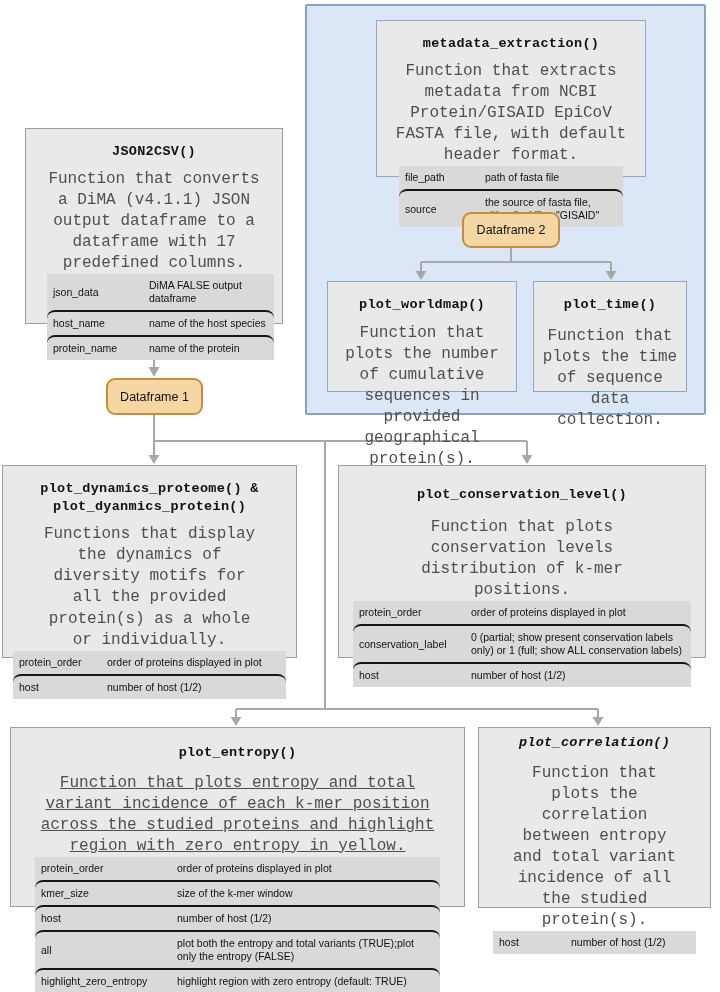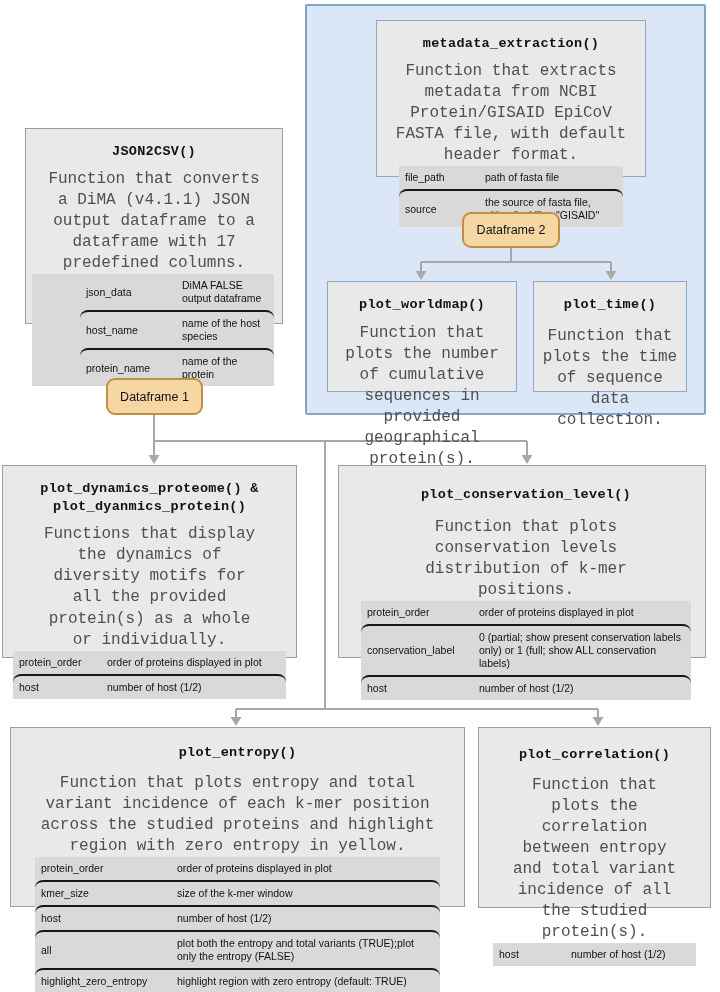--- a/index.html
+++ b/index.html
@@ -99,21 +99,21 @@
   </div>
 
   <div class="fn-box blue-border" style="left:533px;top:281px;width:154px;height:111px;">
     <div class="fn-title" style="margin-top:14px;">plot_time()</div>
     <div class="fn-desc" style="margin-top:12px;width:138px;">Function that plots the time of sequence data collection.</div>
   </div>
 
   <div class="fn-box" style="left:25px;top:128px;width:258px;height:196px;">
     <div class="fn-title" style="margin-top:14px;">JSON2CSV()</div>
     <div class="fn-desc" style="margin-top:8px;width:224px;">Function that converts a DiMA (v4.1.1) JSON output dataframe to a dataframe with 17 predefined columns.</div>
-    <div class="param-table" style="margin-left:6px;margin-right:8px;margin-bottom:14px;padding-left:48px;--col:88px;">
+    <div class="param-table" style="margin-left:21px;margin-right:8px;margin-bottom:14px;--col:88px;">
       <div class="param-row">
         <span class="param-name">json_data</span>
         <span class="param-desc">DiMA FALSE output dataframe</span>
       </div>
       <div class="param-row">
         <span class="param-name">host_name</span>
         <span class="param-desc">name of the host species</span>
       </div>
       <div class="param-row">
         <span class="param-name">protein_name</span>
@@ -134,42 +134,42 @@
         <span class="param-name">protein_order</span>
         <span class="param-desc">order of proteins displayed in plot</span>
       </div>
       <div class="param-row">
         <span class="param-name">host</span>
         <span class="param-desc">number of host (1/2)</span>
       </div>
     </div>
   </div>
 
-  <div class="fn-box" style="left:338px;top:465px;width:368px;height:193px;padding-left:8px;">
+  <div class="fn-box" style="left:338px;top:465px;width:368px;height:193px;">
     <div class="fn-title" style="margin-top:20px;">plot_conservation_level()</div>
     <div class="fn-desc" style="margin-top:13px;width:264px;">Function that plots conservation levels distribution of k-mer positions.</div>
     <div class="param-table" style="margin-left:14px;margin-right:14px;margin-bottom:16px;--col:104px;">
       <div class="param-row">
         <span class="param-name">protein_order</span>
         <span class="param-desc">order of proteins displayed in plot</span>
       </div>
       <div class="param-row">
         <span class="param-name">conservation_label</span>
         <span class="param-desc">0 (partial; show present conservation labels only) or 1 (full; show ALL conservation labels)</span>
       </div>
       <div class="param-row">
         <span class="param-name">host</span>
         <span class="param-desc">number of host (1/2)</span>
       </div>
     </div>
   </div>
 
   <div class="fn-box" style="left:10px;top:727px;width:455px;height:180px;">
     <div class="fn-title" style="margin-top:16px;">plot_entropy()</div>
-    <div class="fn-desc" style="margin-top:11px;width:410px;">Function that plots entropy and total variant incidence of each k-mer position across the studied proteins and highlight region with zero entropy in yellow.</div>
+    <div class="fn-desc" style="margin-top:11px;width:410px;text-decoration:underline;">Function that plots entropy and total variant incidence of each k-mer position across the studied proteins and highlight region with zero entropy in yellow.</div>
     <div class="param-table" style="margin-left:24px;margin-right:24px;margin-bottom:14px;--col:128px;">
       <div class="param-row">
         <span class="param-name">protein_order</span>
         <span class="param-desc">order of proteins displayed in plot</span>
       </div>
       <div class="param-row">
         <span class="param-name">kmer_size</span>
         <span class="param-desc">size of the k-mer window</span>
       </div>
       <div class="param-row">
@@ -181,21 +181,21 @@
         <span class="param-desc">plot both the entropy and total variants (TRUE);plot only the entropy (FALSE)</span>
       </div>
       <div class="param-row">
         <span class="param-name">highlight_zero_entropy</span>
         <span class="param-desc">highlight region with zero entropy (default: TRUE)</span>
       </div>
     </div>
   </div>
 
   <div class="fn-box" style="left:478px;top:727px;width:233px;height:181px;">
-    <div class="fn-title" style="margin-top:18px;">plot_correlation()</div>
+    <div class="fn-title" style="margin-top:6px;font-style:italic;">plot_correlation()</div>
     <div class="fn-desc" style="margin-top:11px;width:172px;">Function that plots the correlation between entropy and total variant incidence of all the studied protein(s).</div>
     <div class="param-table" style="margin-left:14px;margin-right:14px;margin-bottom:22px;--col:64px;">
       <div class="param-row">
         <span class="param-name">host</span>
         <span class="param-desc">number of host (1/2)</span>
       </div>
     </div>
   </div>
 
 </div>

